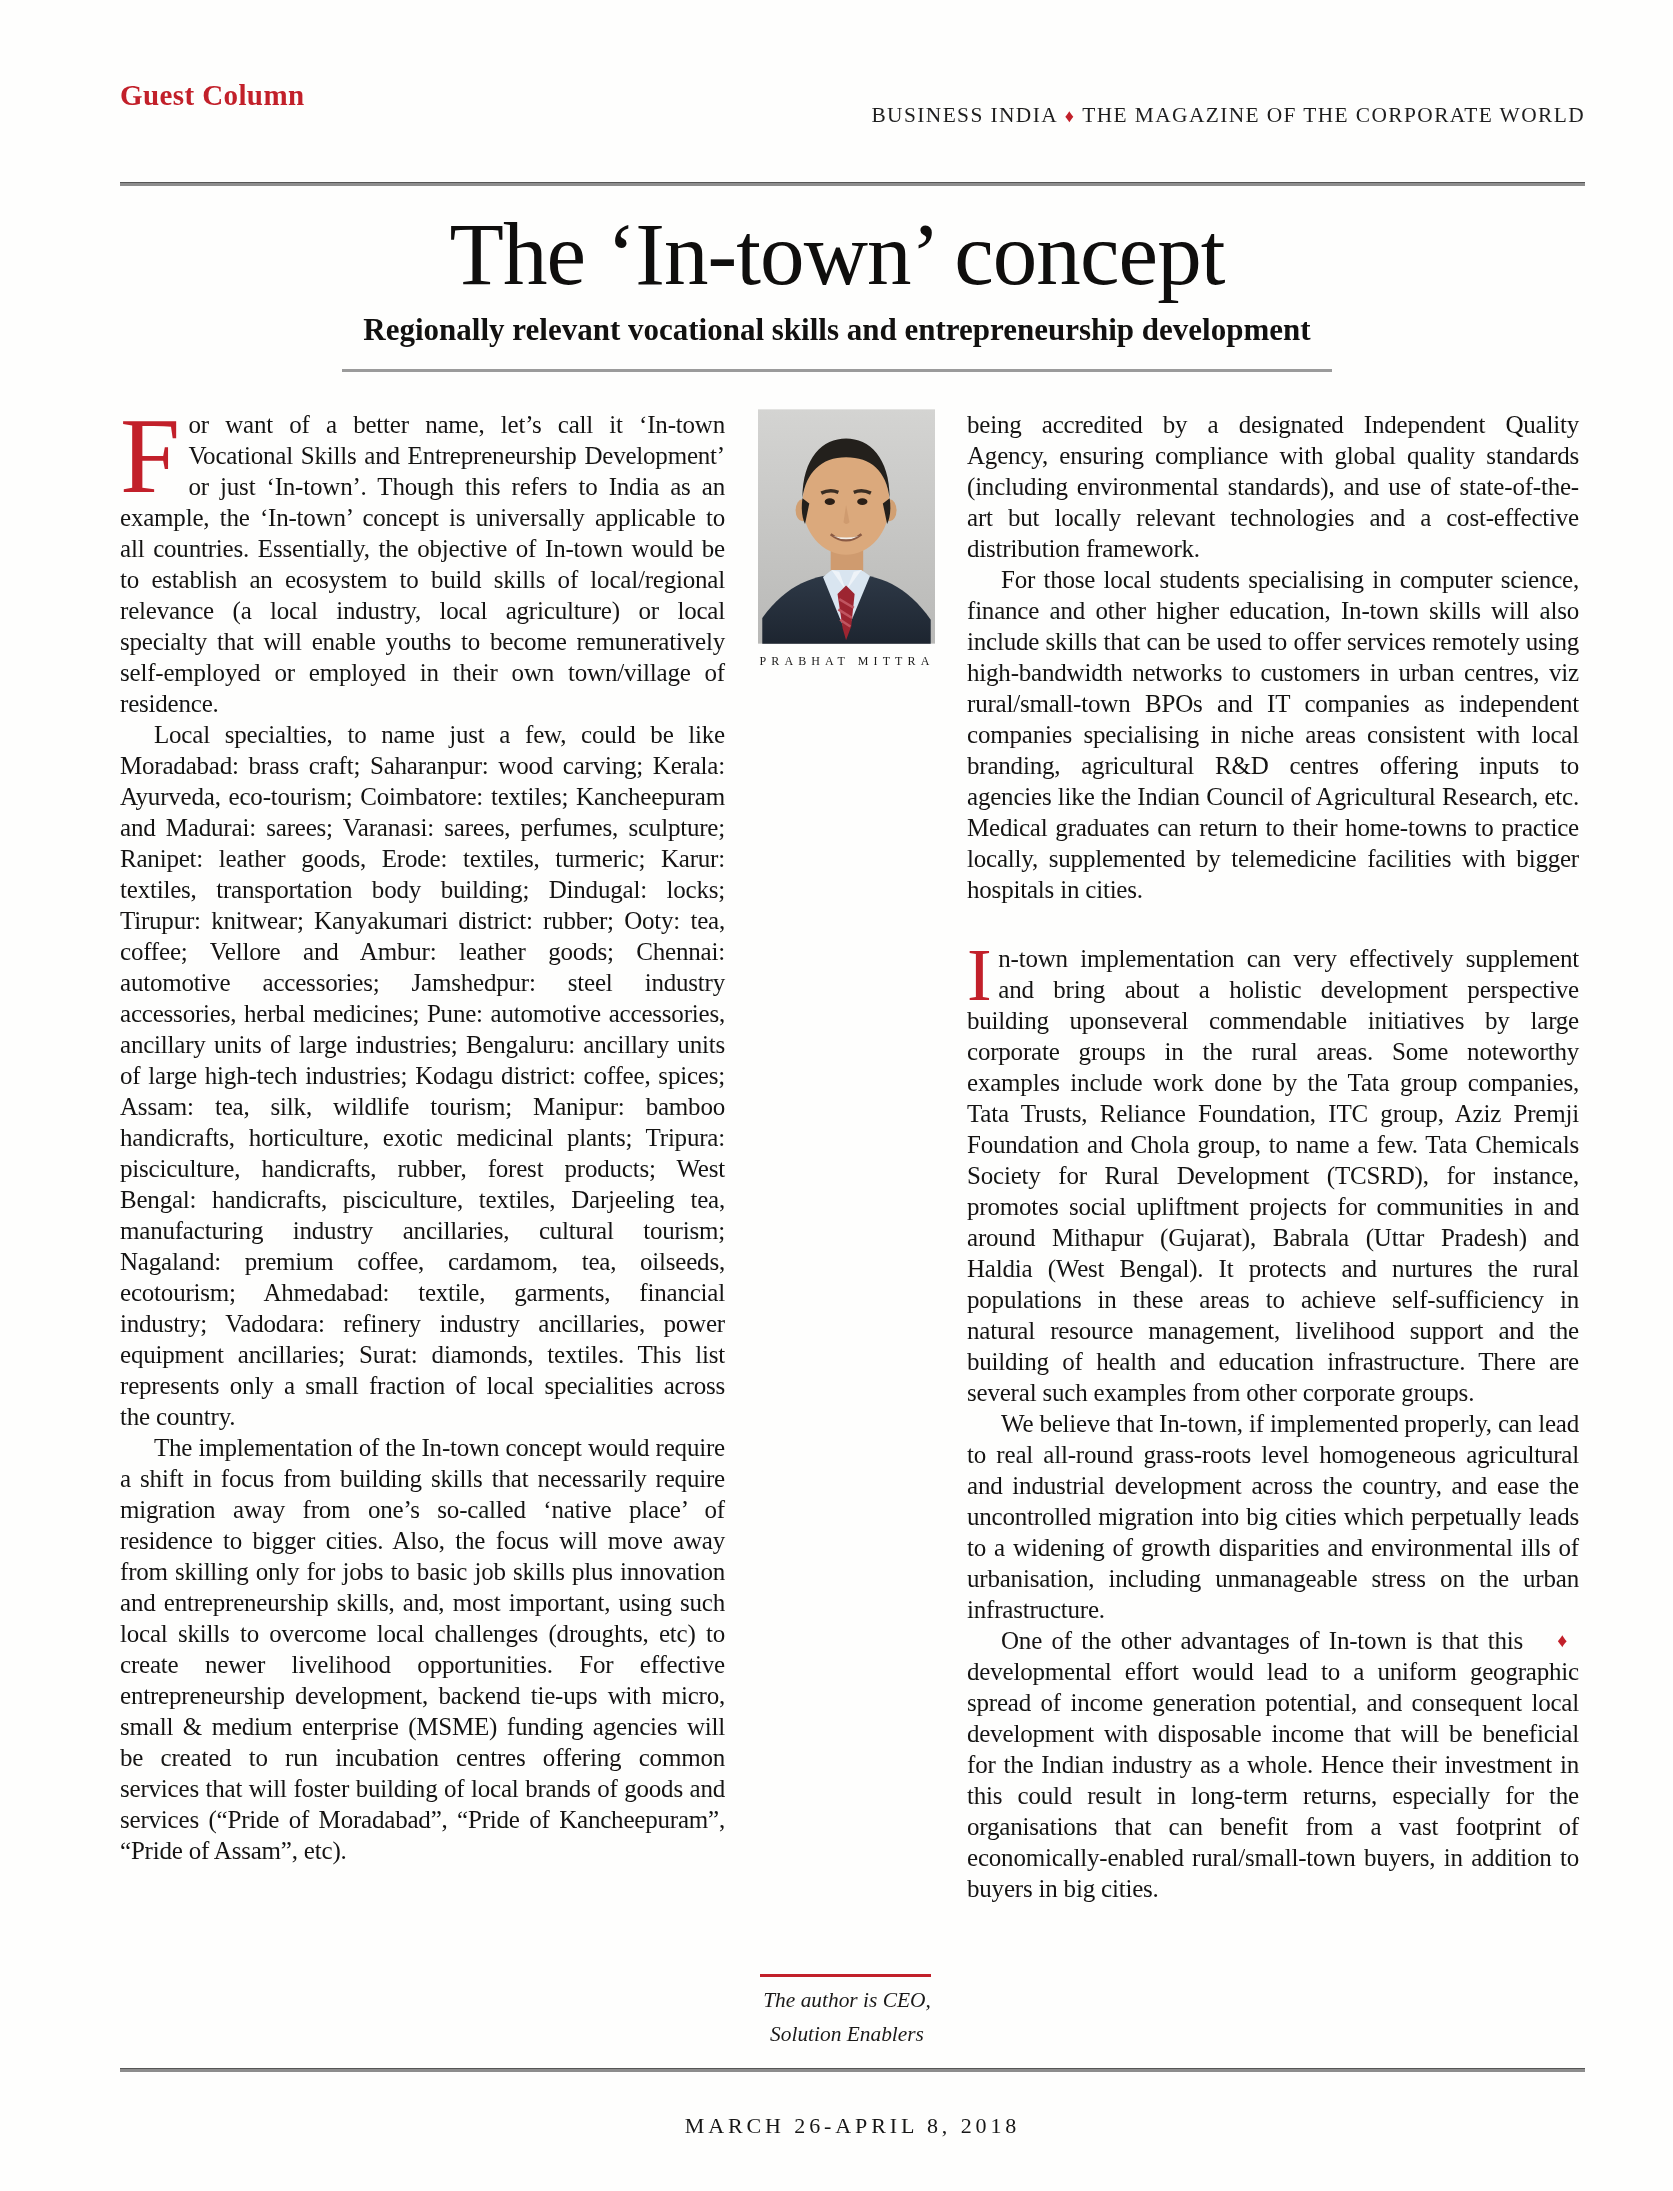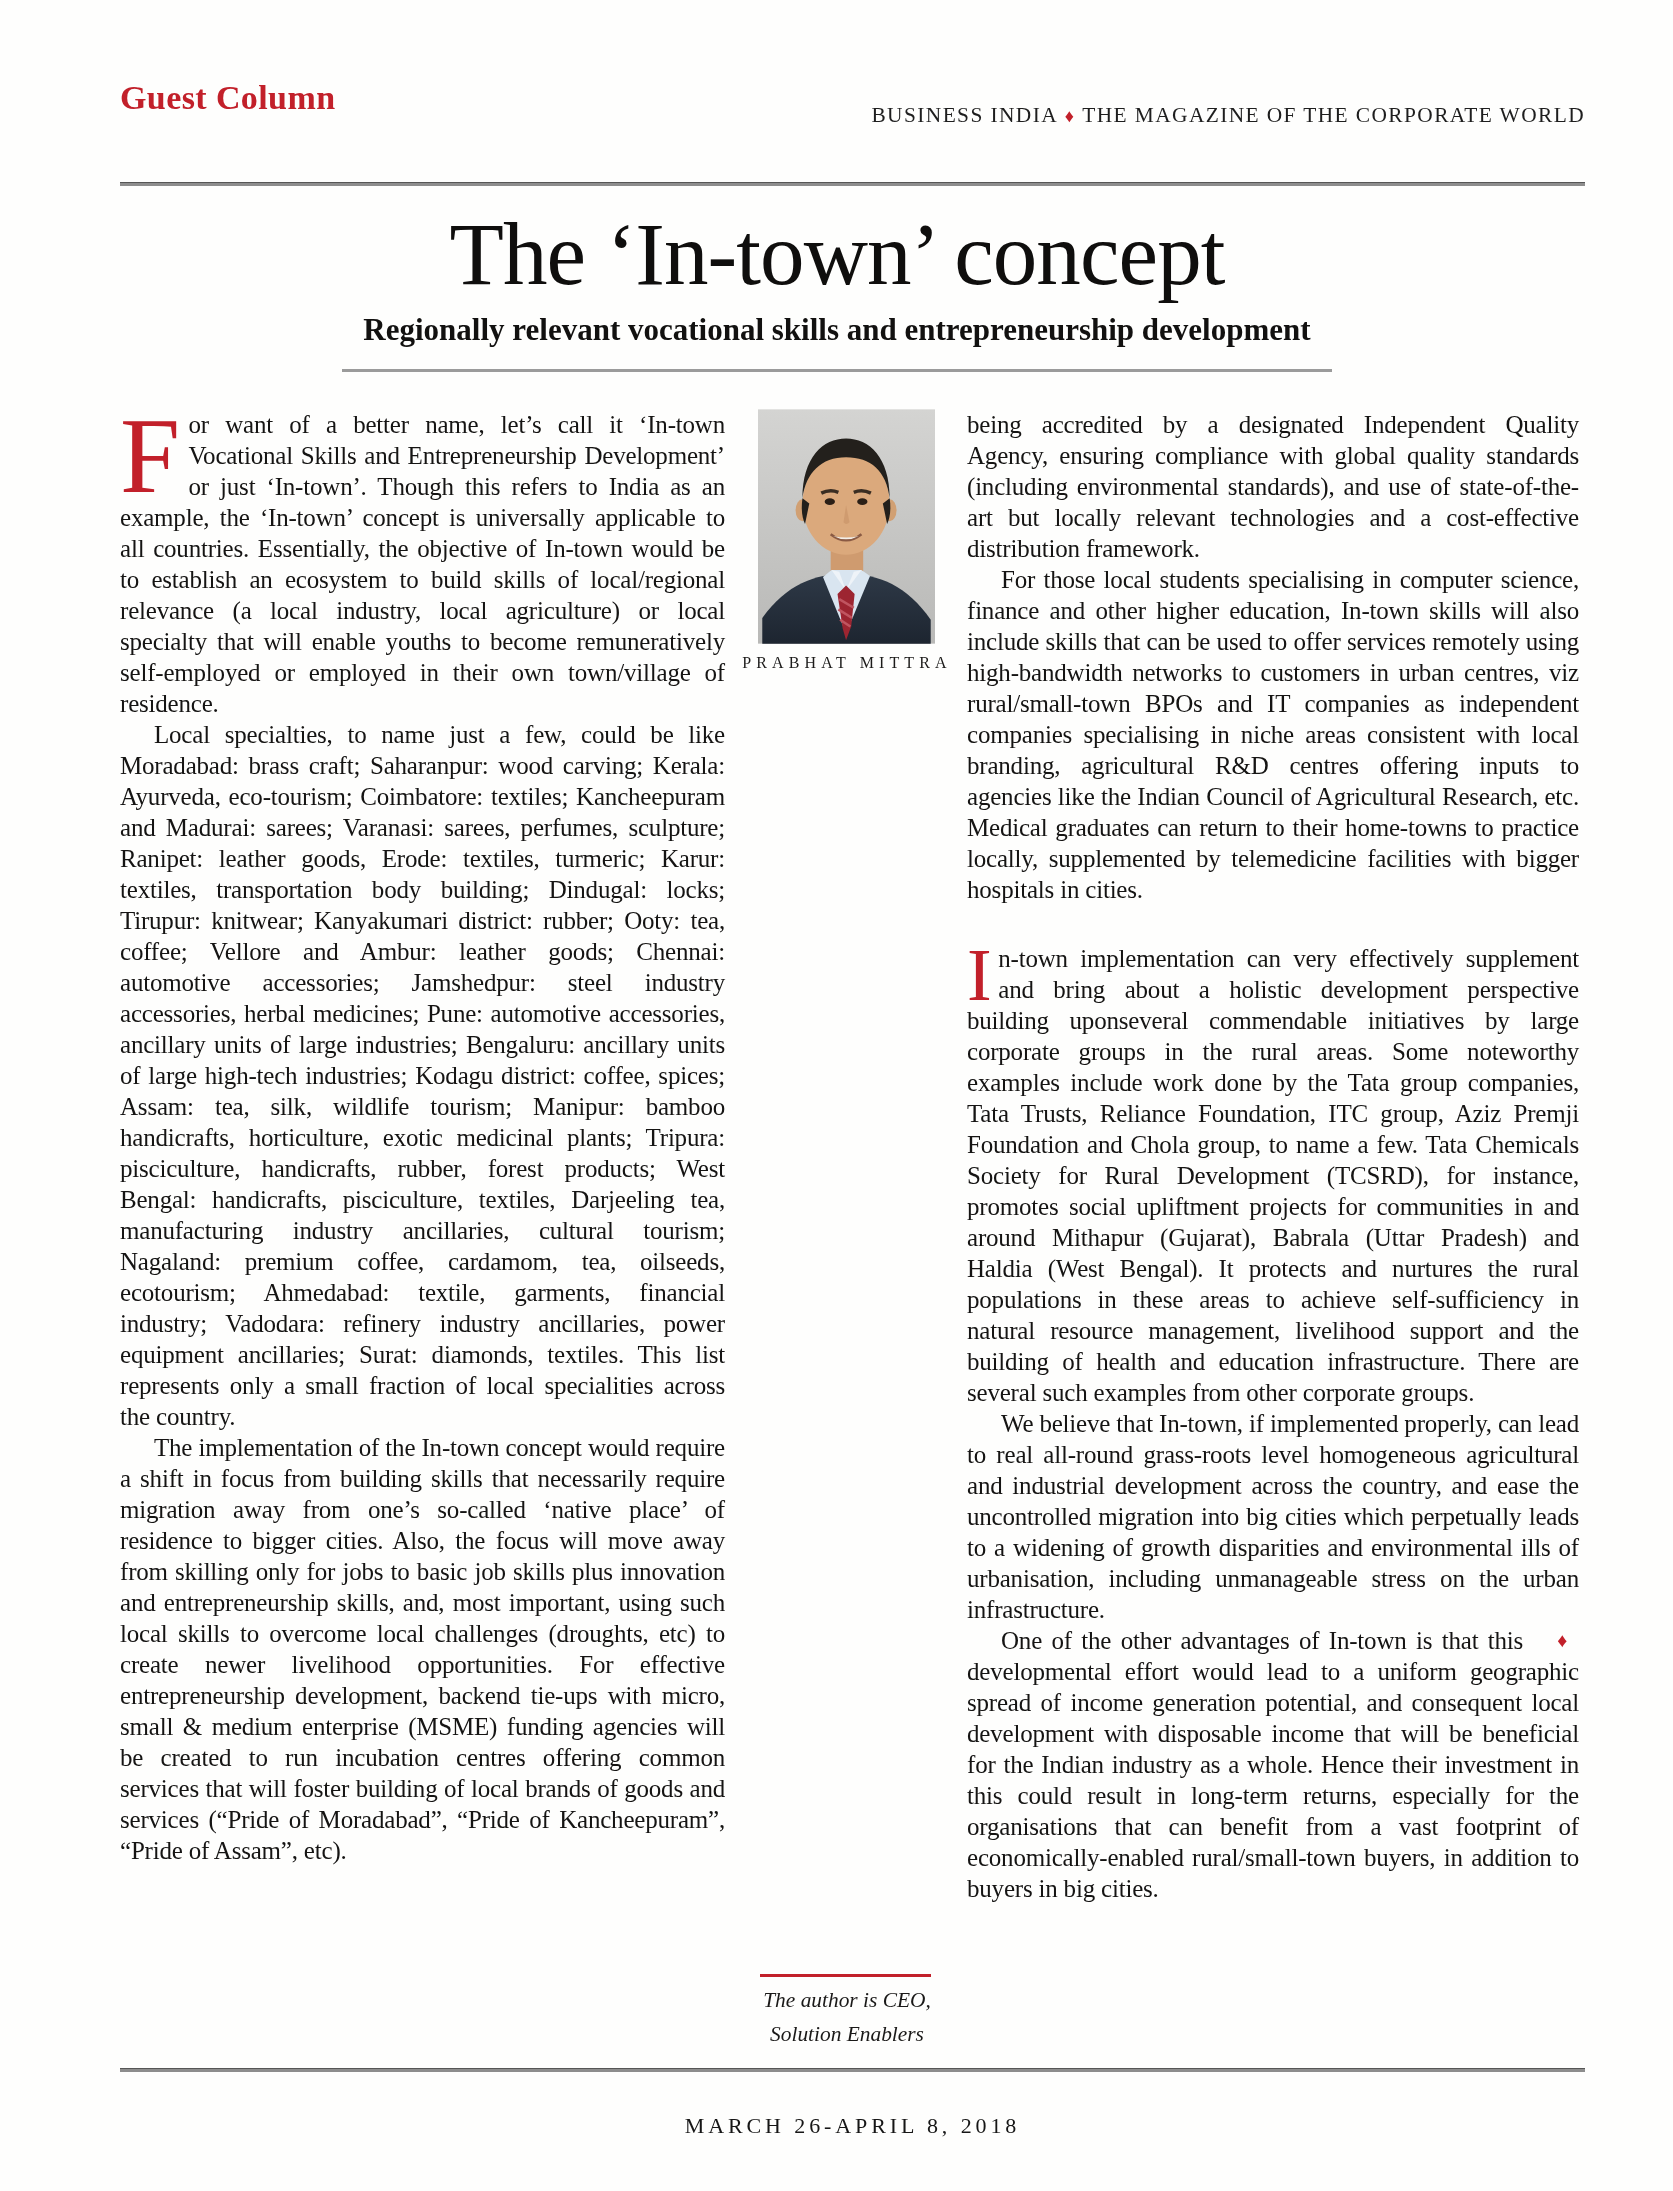--- a/index.html
+++ b/index.html
@@ -6,21 +6,21 @@
   html,body{margin:0;padding:0;background:#efefef;}
   .page{
     position:relative;width:1674px;height:2192px;margin:0 auto;
     background:#fefefd;color:var(--ink);
     font-family:"Liberation Serif","DejaVu Serif",serif;
     overflow:hidden;
   }
   
   .section-label{
     position:absolute;left:120px;top:79px;
-    font-size:34px;font-weight:bold;color:var(--red);letter-spacing:0.4px;
+    font-size:29px;font-weight:bold;color:var(--red);letter-spacing:0.4px;
   }
   .masthead{
     position:absolute;right:89px;top:103px;
     font-size:21.4px;letter-spacing:1.4px;color:#1e1e1e;white-space:nowrap;
   }
   .masthead .diamond{color:var(--red);font-size:18px;padding:0 6.8px;}
   .header-rule,.footer-rule{
     position:absolute;left:120px;right:89px;height:4.3px;
     background:var(--rule-gray);border-top:1.7px solid #565656;box-sizing:border-box;
   }
@@ -47,21 +47,21 @@
   .body-par.gap-before{margin-top:38px;}
   .drop-cap{float:left;color:var(--red);}
   .drop-cap.large{font-size:108px;line-height:87px;margin:3.4px 8.6px 0 0;}
   .drop-cap.small{font-size:74px;line-height:58px;margin:2.6px 6.8px 0 0;}
   .end-mark{float:right;color:var(--red);font-size:19.7px;line-height:31px;margin-right:12px;}
   
   .photo-frame{position:absolute;left:758px;top:409px;width:177px;height:235px;}
   .photo-frame svg{display:block;width:177px;height:235px;}
   .photo-caption{
     position:absolute;left:726px;top:654px;width:242px;text-align:center;
-    font-size:16px;letter-spacing:5.1px;color:#1c1b1a;white-space:nowrap;
+    font-size:12px;letter-spacing:5.1px;color:#1c1b1a;white-space:nowrap;
   }
   
   .author-rule{position:absolute;left:760px;top:1974px;width:171px;height:2.6px;background:var(--red);}
   .author-note-line{
     position:absolute;left:726px;width:242px;text-align:center;
     font-size:21.4px;font-style:italic;color:#1a1918;
   }
   #author-note-1{top:1988px;}
   #author-note-2{top:2022px;}
   

